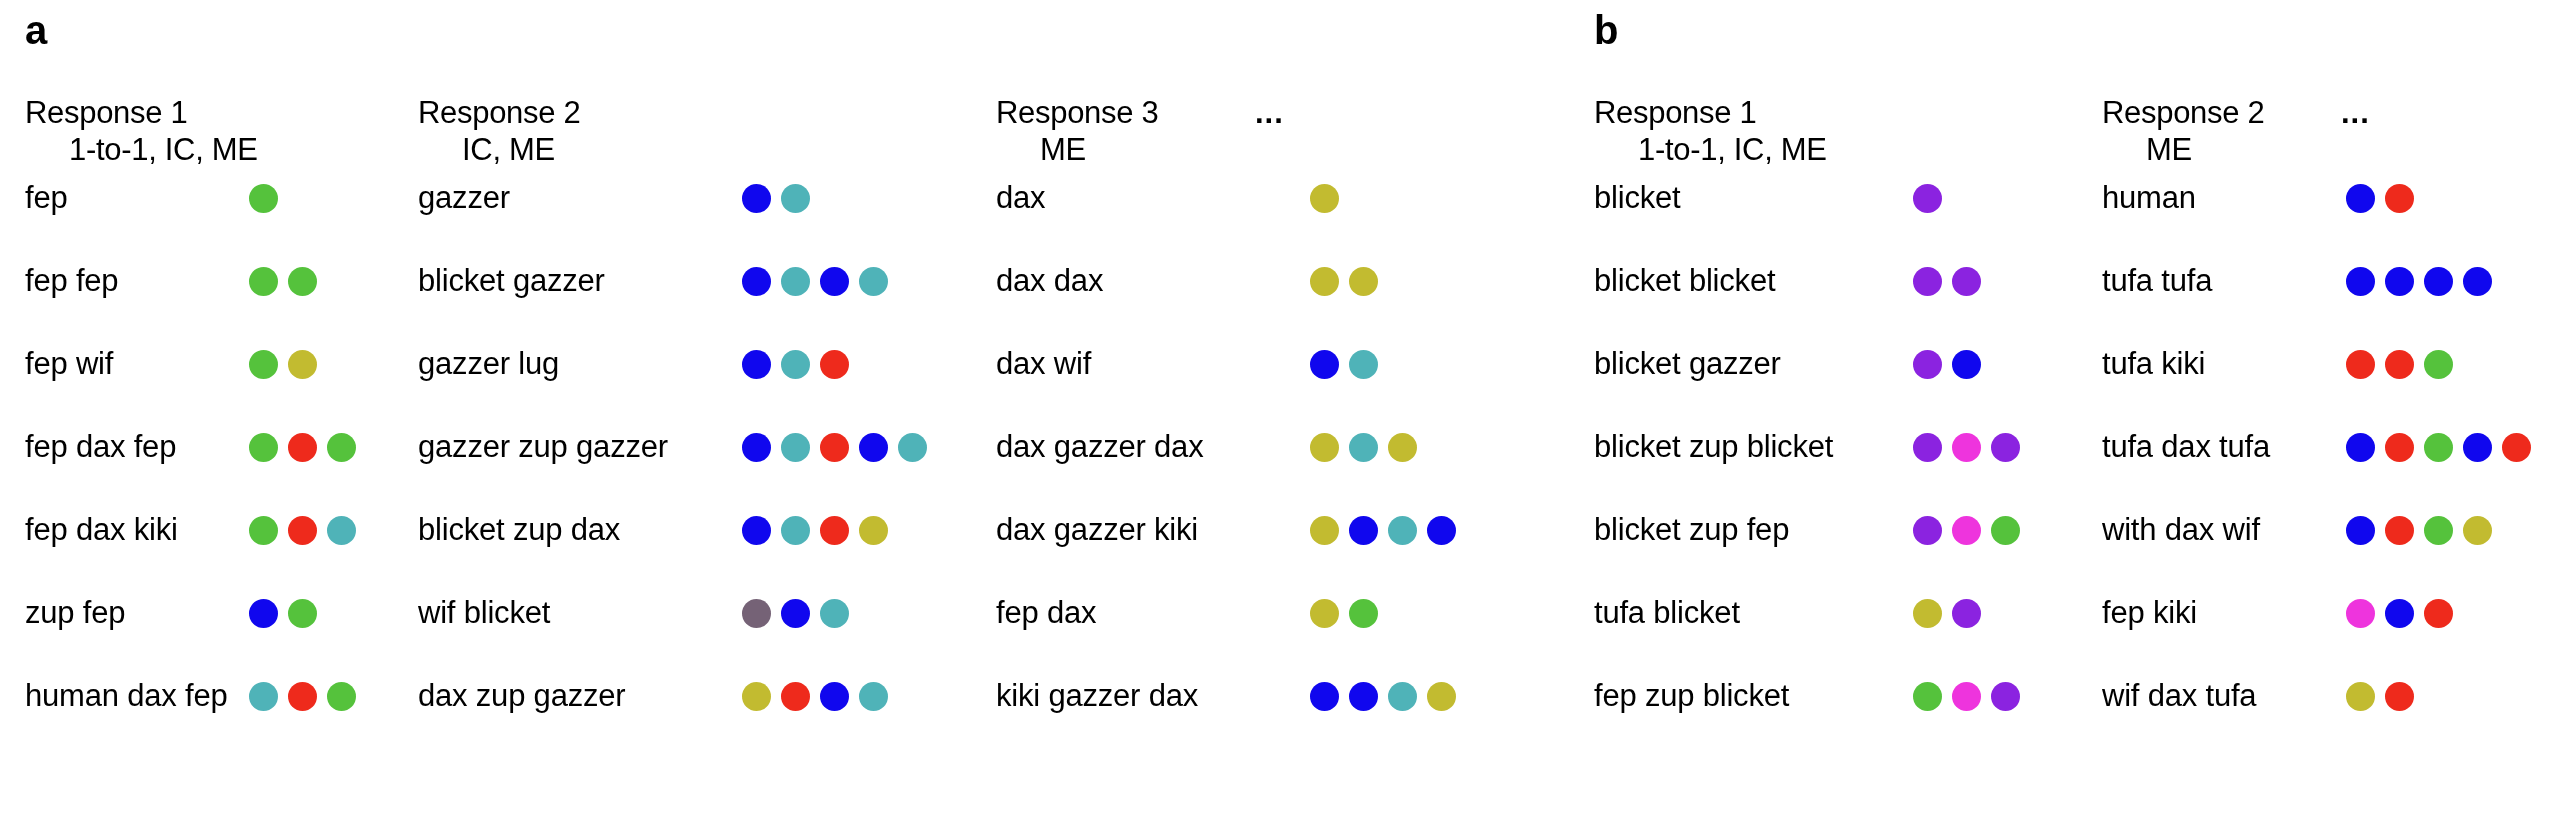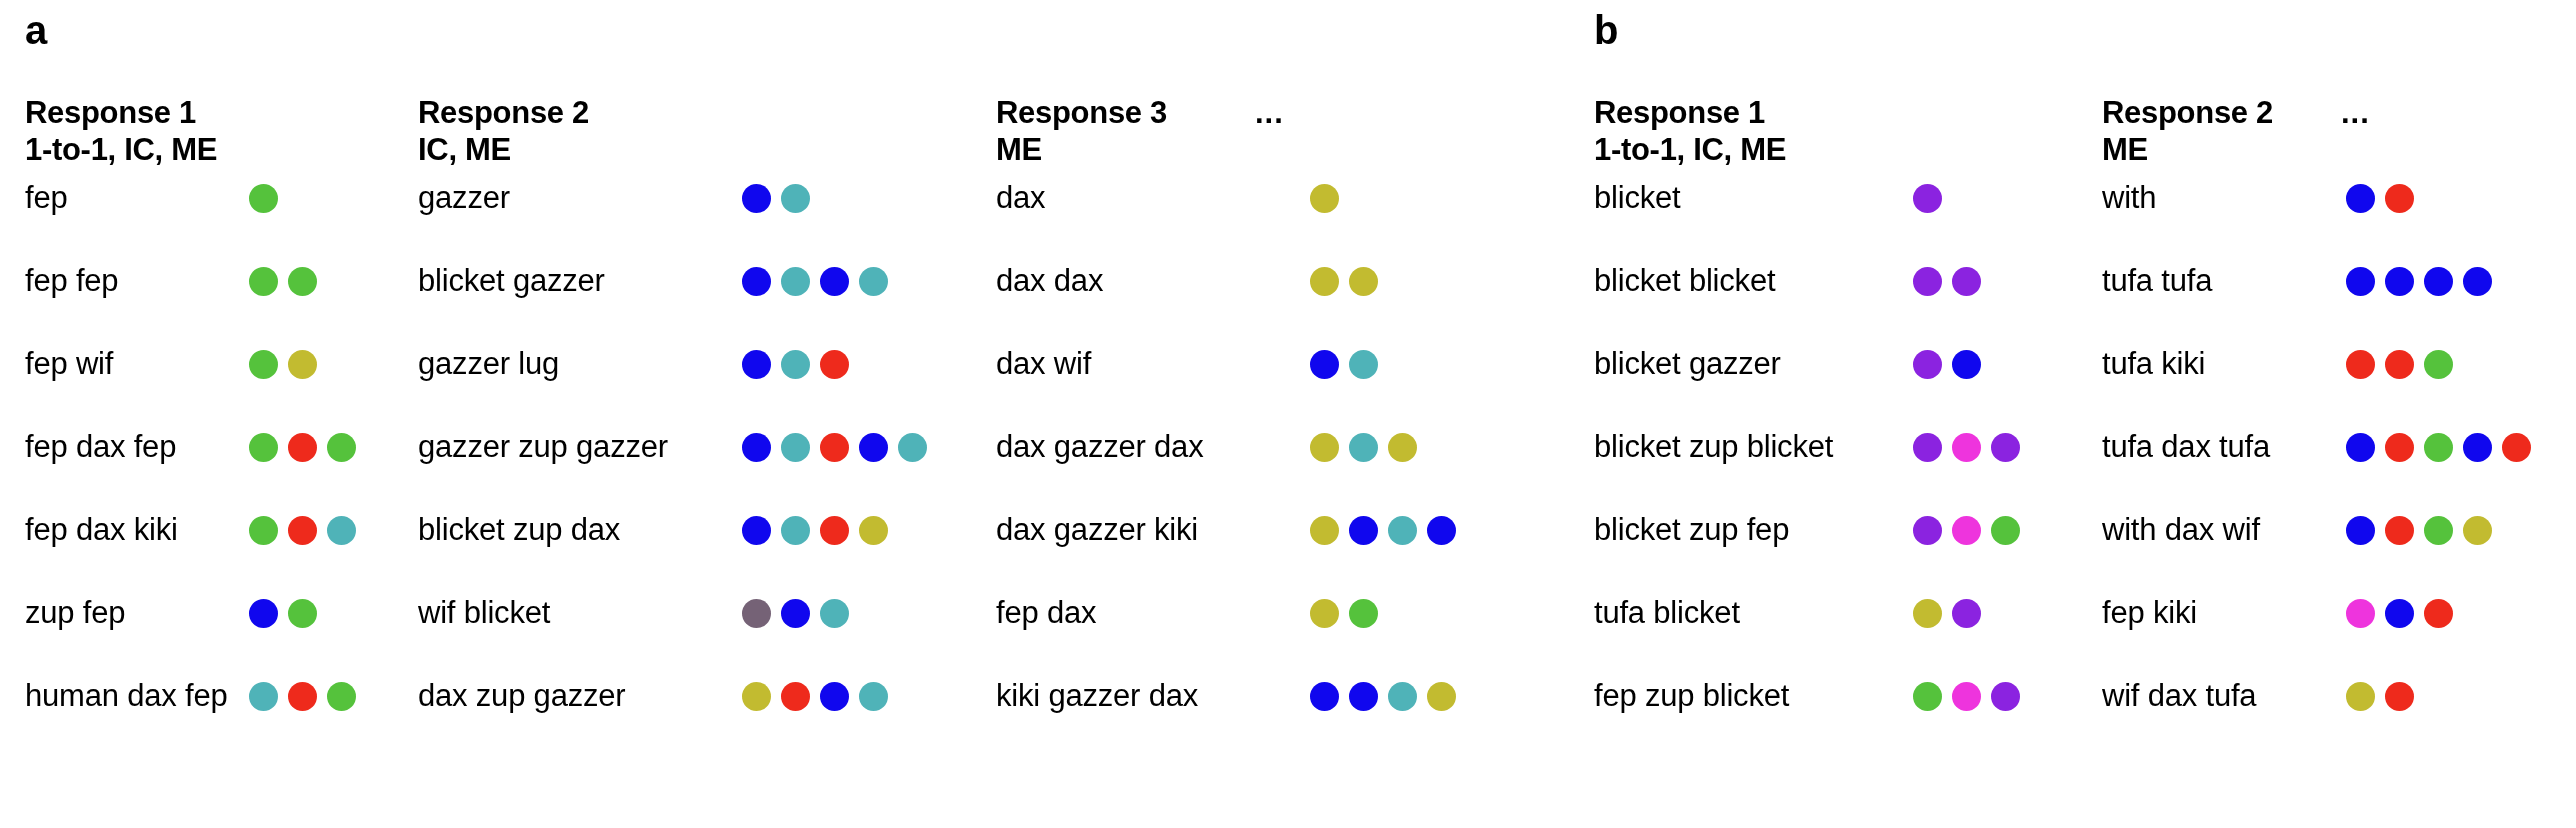--- a/index.html
+++ b/index.html
@@ -44,26 +44,26 @@
     left: 0;
     right: 0;
   }
   .col {
     position: absolute;
     top: 0;
   }
 
   .col-head {
     font-size: 31px;
-    font-weight: bold;
+    font-weight: normal;
     line-height: 1.18;
     white-space: nowrap;
     letter-spacing: -0.3px;
   }
-  .col-head .line2 { display: block; }
+  .col-head .line2 { display: block; margin-left: 44px; }
 
   .ellipsis-head {
     position: absolute;
     top: 0;
     font-size: 31px;
     font-weight: bold;
     line-height: 1.18;
     letter-spacing: 1px;
   }
 
@@ -347,21 +347,21 @@
               <span class="dot" style="background: rgb(238, 52, 221);"></span>
               <span class="dot" style="background: rgb(139, 35, 224);"></span>
             </span>
           </div>
         </div>
       </div>
       <div class="col" style="left: 508px;">
         <div class="col-head"><span>Response 2</span><span class="line2">ME</span></div>
         <div class="rows">
           <div class="row">
-            <span class="row-label">with</span>
+            <span class="row-label">human</span>
             <span class="dots" style="left: 244px;">
               <span class="dot" style="background: rgb(16, 7, 238);"></span>
               <span class="dot" style="background: rgb(238, 42, 28);"></span>
             </span>
           </div>
           <div class="row">
             <span class="row-label">tufa tufa</span>
             <span class="dots" style="left: 244px;">
               <span class="dot" style="background: rgb(16, 7, 238);"></span>
               <span class="dot" style="background: rgb(16, 7, 238);"></span>

